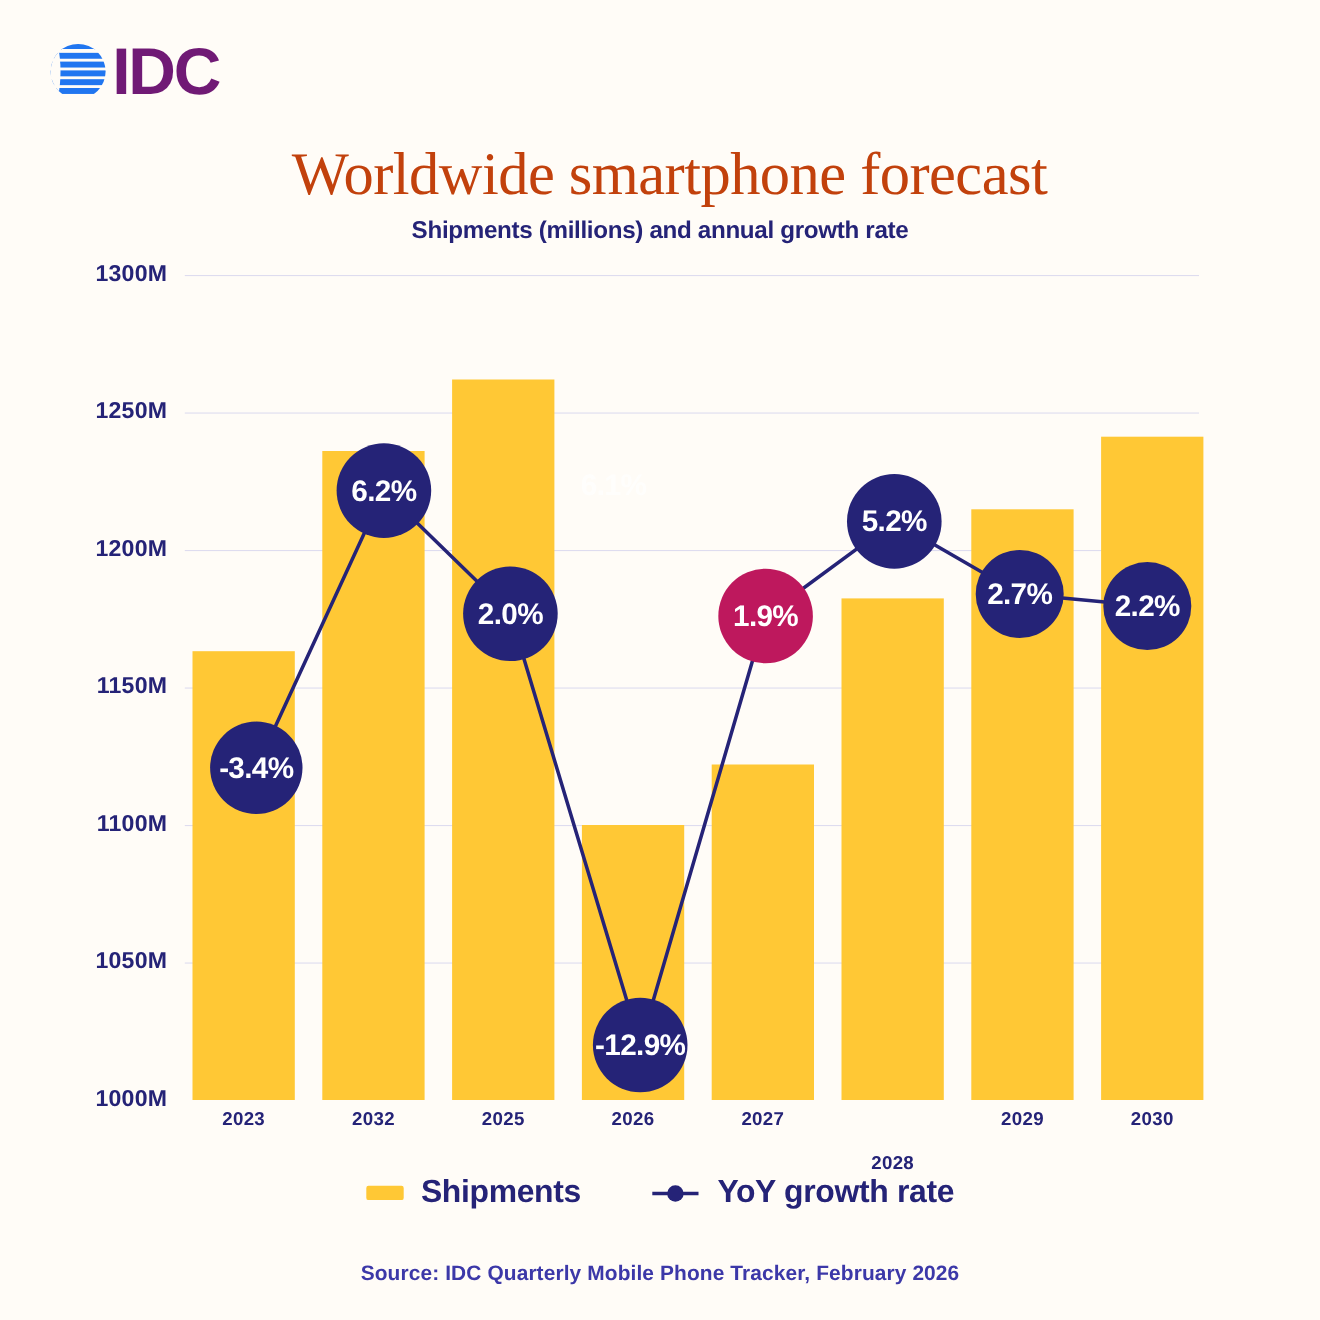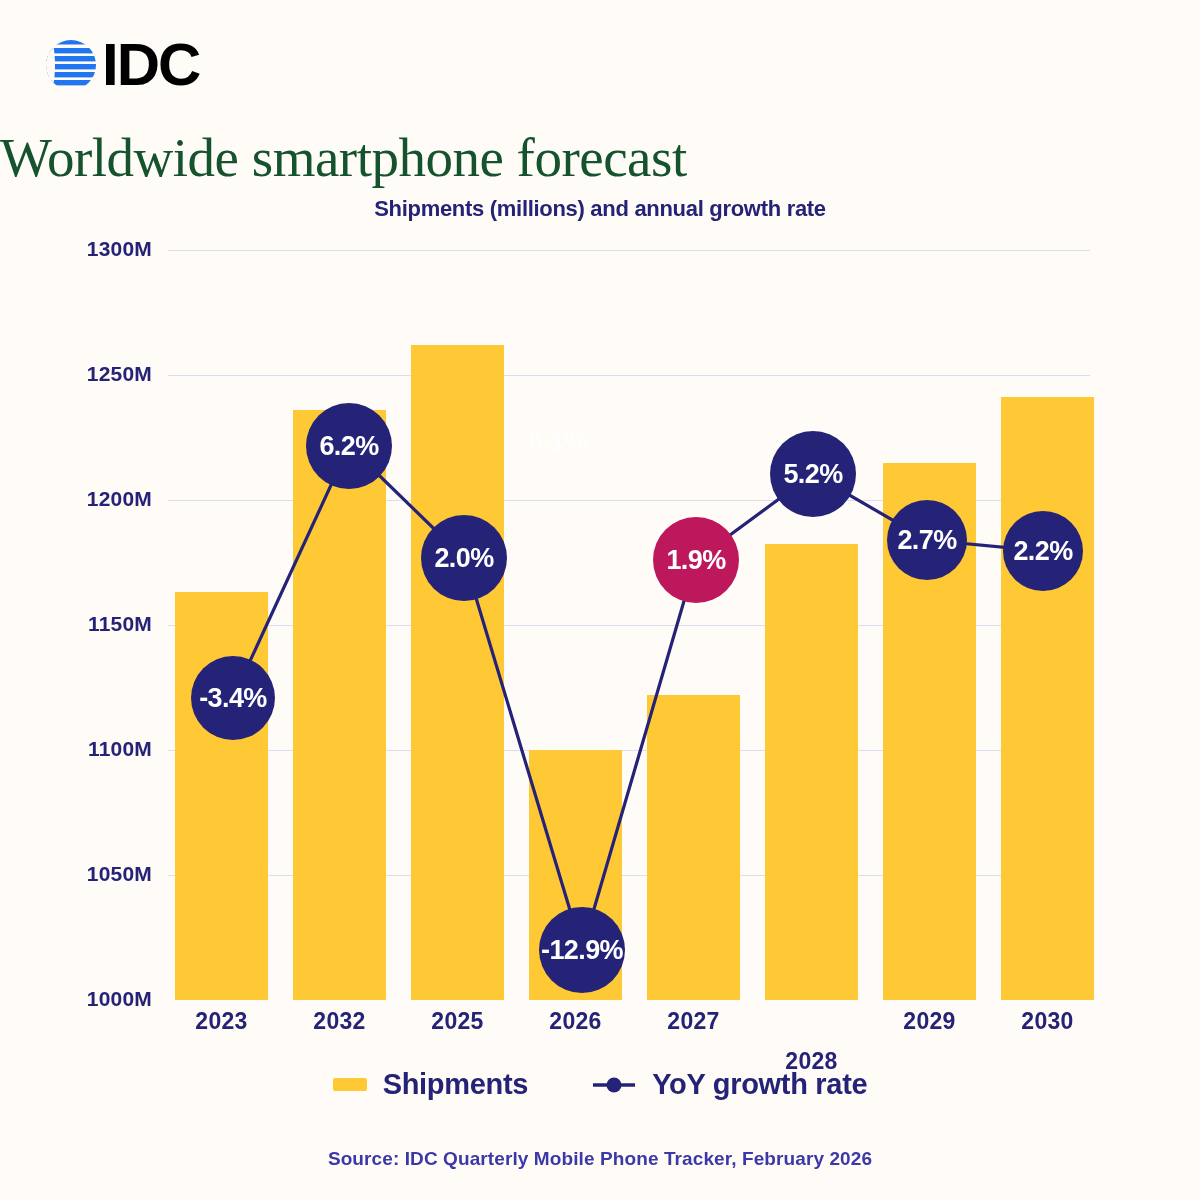--- a/index.html
+++ b/index.html
@@ -19,33 +19,33 @@
   #logo {
     position: absolute;
     left: 44px; top: 38px;
     display: flex; align-items: center; gap: 4px;
   }
   #logo-mark { width: 54px; height: 54px; display: block; }
   #logo-text {
     font-family: "Liberation Sans", sans-serif;
     font-size: 60px; font-weight: 700;
     letter-spacing: -2px;
-    color: #000000;
+    color: #701a75;
     line-height: 54px;
   }
 
   
   #chart-title {
     position: absolute;
     left: 0; top: 126px; width: 952px;
-    text-align: left;
+    text-align: right;
     font-family: "Liberation Serif", serif;
     font-size: 55px;
     font-weight: 400;
-    color: #14532d;
+    color: #c2410c;
     letter-spacing: -0.5px;
   }
   #chart-subtitle {
     position: absolute;
     left: 0; top: 196px; width: 1200px;
     text-align: center;
     font-size: 22px;
     font-weight: 700;
     color: #252377;
     letter-spacing: -0.3px;
@@ -104,21 +104,21 @@
     font-weight: 700;
     letter-spacing: -0.6px;
     white-space: nowrap;
   }
 
   
   .xtick {
     position: absolute;
     top: 1008px;
     text-align: center;
-    font-size: 23px;
+    font-size: 17px;
     font-weight: 700;
     color: #252377;
     letter-spacing: 0.3px;
   }
 
   
   #legend {
     position: absolute;
     left: 0; top: 1068px; width: 1200px;
     display: flex; justify-content: center; align-items: center;

